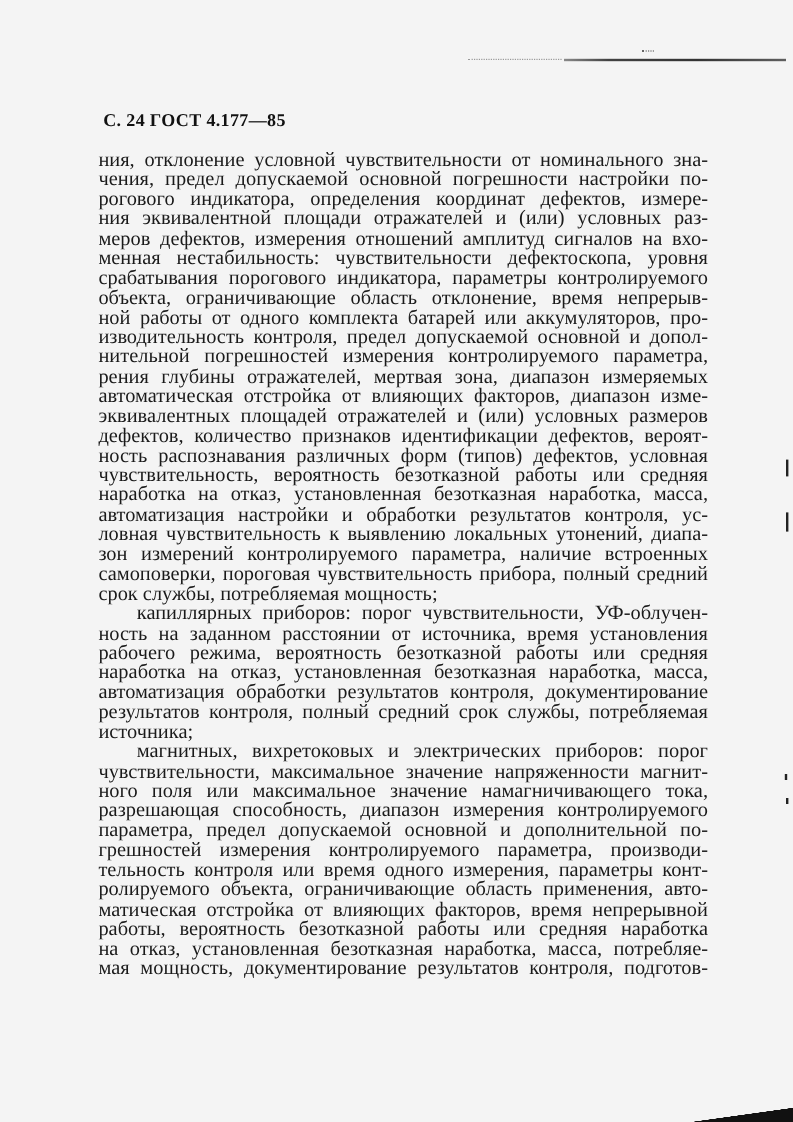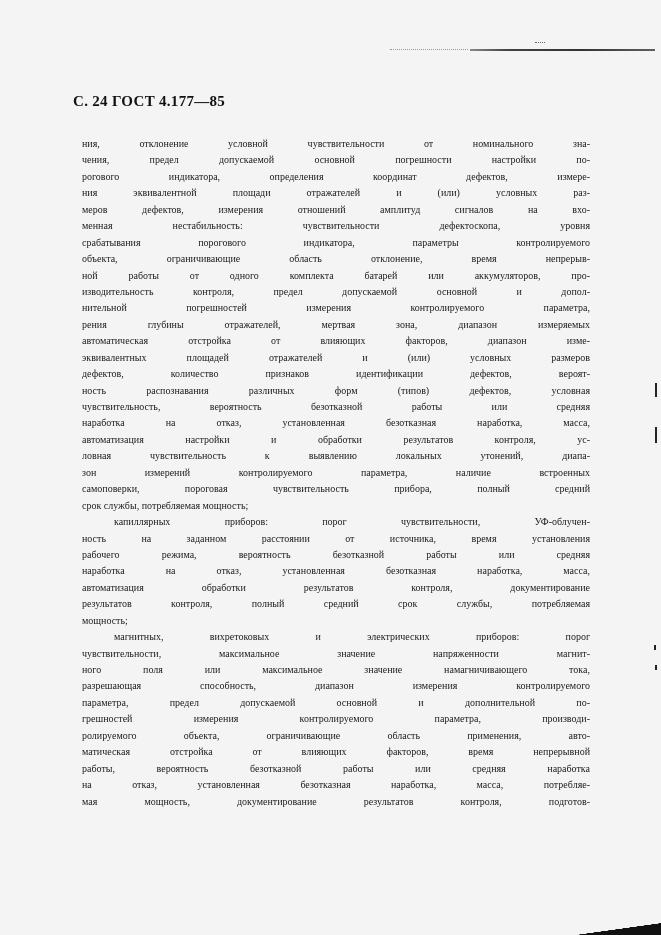--- a/index.html
+++ b/index.html
@@ -46,32 +46,32 @@
       width: 86px; height: 12px;
       background: linear-gradient(to bottom right, transparent 50%, #111 51%);
     }
     .scan-right-mark {
       position: absolute;
       width: 2px;
       background: #222;
     }
     .header {
       position: absolute;
-      left: 73px; top: 93px;
+      left: 86px; top: 93px;
       font-family: "Liberation Serif", serif;
       font-weight: bold;
       font-size: 15px;
       letter-spacing: 0.3px;
       color: #111;
     }
     .body-text {
       position: absolute;
-      left: 82px; top: 136px;
+      left: 82px; top: 125px;
       width: 508px;
-      font-size: 10px;
+      font-size: 17px;
       line-height: 16.45px;
     }
     .line {
       display: block;
       white-space: nowrap;
       text-align: justify;
       text-align-last: justify;
       height: 16.45px;
       overflow: visible;
     }
@@ -121,26 +121,27 @@
       <span class="line">ловная чувствительность к выявлению локальных утонений, диапа-</span>
       <span class="line">зон измерений контролируемого параметра, наличие встроенных</span>
       <span class="line">самоповерки, пороговая чувствительность прибора, полный средний</span>
       <span class="line last">срок службы, потребляемая мощность;</span>
       <span class="line indent"><span class="b">капиллярных приборов:</span>  порог чувствительности, УФ-облучен-</span>
       <span class="line">ность на заданном расстоянии от источника, время установления</span>
       <span class="line">рабочего  режима, вероятность безотказной  работы или средняя</span>
       <span class="line">наработка на отказ, установленная безотказная наработка, масса,</span>
       <span class="line">автоматизация обработки результатов контроля, документирование</span>
       <span class="line">результатов контроля, полный средний срок службы, потребляемая</span>
-      <span class="line last">мощность;</span>
+      <span class="line last">источника;</span>
       <span class="line indent"><span class="b">магнитных, вихретоковых и электрических  приборов:</span>  порог</span>
       <span class="line">чувствительности, максимальное значение напряженности магнит-</span>
       <span class="line">ного поля или максимальное значение  намагничивающего тока,</span>
       <span class="line">разрешающая способность, диапазон измерения контролируемого</span>
       <span class="line">параметра, предел допускаемой  основной и дополнительной  по-</span>
       <span class="line">грешностей измерения  контролируемого параметра,  производи-</span>
+      <span class="line">тельность контроля или время одного измерения, параметры конт-</span>
       <span class="line">ролируемого объекта, ограничивающие область применения, авто-</span>
       <span class="line">матическая отстройка от влияющих факторов, время непрерывной</span>
       <span class="line">работы, вероятность безотказной работы или средняя наработка</span>
       <span class="line">на отказ, установленная безотказная наработка, масса, потребляе-</span>
       <span class="line">мая мощность, документирование результатов контроля, подготов-</span>
     </div>
 </div>
 
 </body></html>

